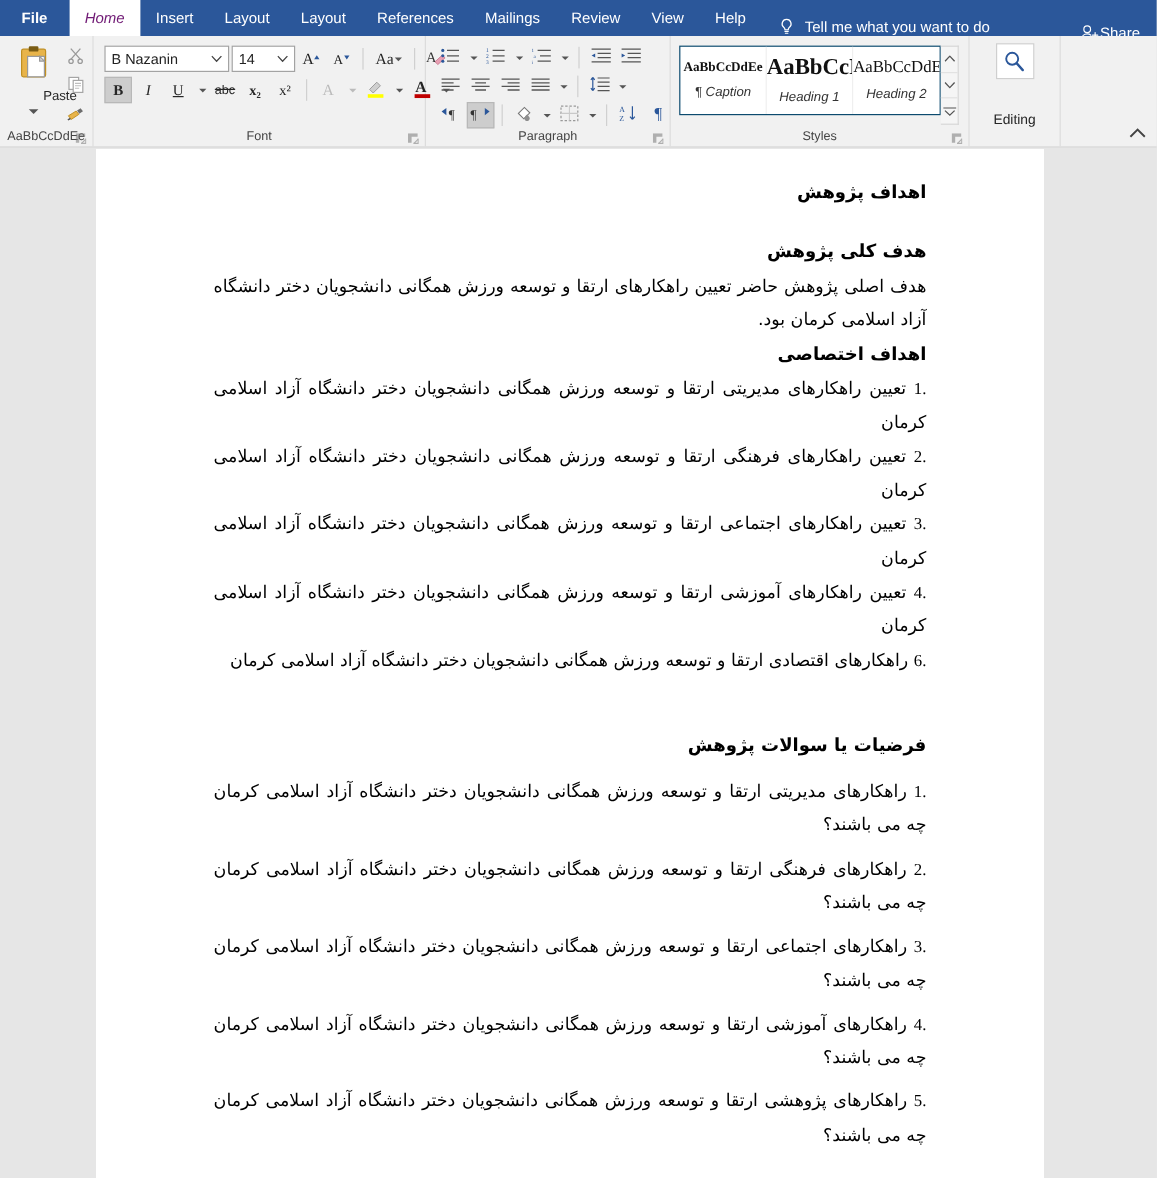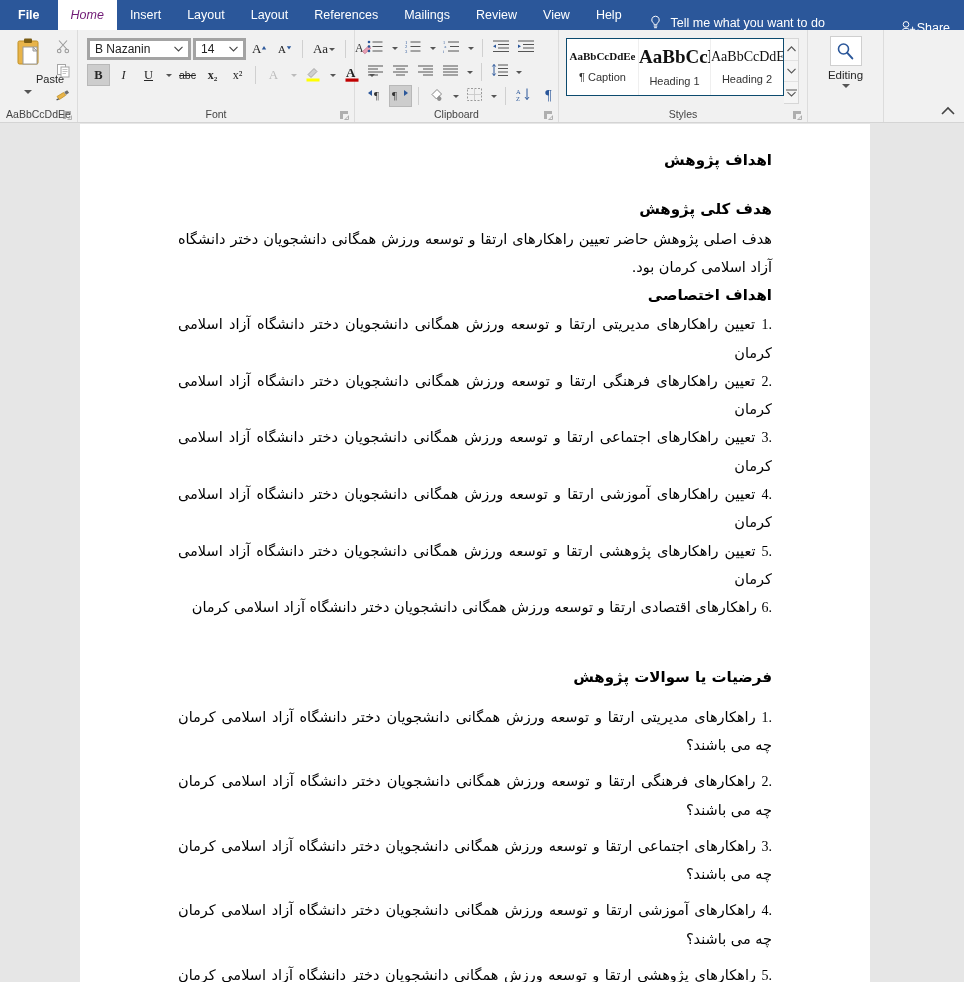--- a/index.html
+++ b/index.html
@@ -94,21 +94,21 @@
   .caret-dn { width:0;height:0;border-left:4px solid transparent;border-right:4px solid transparent;border-top:4px solid #555; margin-top:5px;}
   .mini-btns { display:flex; flex-direction: column; gap: 3px; padding-top: 3px; }
   .mini-btn { width: 22px; height: 21px; display:flex; align-items:center; justify-content:center; cursor: default;}
 
   
   .g-font { width: 277px; }
   .g-font .group-body { flex-direction: column; gap: 4px; padding-top: 5px; padding-left: 9px;}
   .row { display: flex; align-items: center; gap: 2px; }
   .combo {
     height: 22px;
-    border: 3px solid #a3a3a3;
+    border: 1px solid #a3a3a3;
     background: #fff;
     display: flex; align-items: center;
     font-size: 12px; color: #222;
     padding: 0 0 0 5px;
     cursor: default;
   }
   .combo .val { flex: 1; white-space: nowrap; overflow: hidden; }
   .combo .chev { width: 20px; display:flex; align-items:center; justify-content:center; }
   .fontname { width: 104px; }
   .fontsize { width: 53px; }
@@ -150,36 +150,36 @@
     color: #111;
     line-height: 1;
     white-space: nowrap;
     overflow: hidden;
     width: 100%;
     text-align: center;
   }
   .sp-caption { font-size: 11px; font-weight: bold; }
   .sp-h1 { font-size: 19px; font-weight: bold; }
   .sp-h2 { font-size: 14px; }
-  .style-name { font-size: 11px; color: #333; margin-top: 9px; white-space: nowrap;}
+  .style-name { font-size: 11px; color: #333; margin-top: 9px; white-space: nowrap; font-style: italic;}
   .style-scroll {
     width: 15px;
     display: flex; flex-direction: column;
     border: 1px solid #d6d6d6;
     border-left: none;
     background: #f5f5f5;
     height: 66px;
   }
   .ss-btn { flex:1; display:flex; align-items:center; justify-content:center; cursor: default; border-bottom: 1px solid #e2e2e2;}
   .ss-btn:last-child { border-bottom: none; }
 
   
   .g-editing { width: 76px; border-right: 1px solid #dcdcdc; }
   .g-editing .group-body { justify-content: center; padding-top: 3px; }
-  .editing-btn { display:flex; flex-direction: column; align-items:center; cursor: default; width: 60px;}
+  .editing-btn { display:flex; flex-direction: column; align-items:center; cursor: default; width: 60px; gap: 25px;}
   .edit-box { width: 32px; height: 30px; border: 1px solid #cfcfcf; background:#fff; display:flex; align-items:center; justify-content:center;}
   .edit-lbl { font-size: 11.5px; color: #262626; margin-top: 3px;}
   .collapse-ribbon {
     position: absolute; right: 8px; bottom: 4px;
     width: 16px; height: 14px; cursor: default;
   }
 
   
   .workspace {
     position: absolute;
@@ -589,21 +589,21 @@
                 <text x="1" y="13.5" font-size="6.5" font-family="Liberation Serif, serif" fill="#2b579a">Z</text>
                 <path d="M12 1.5v11M12 12.5l-2-2.4M12 12.5l2-2.4" stroke="#2b579a" stroke-width="1" fill="none"></path>
               </svg>
           </span>
         </div>
         <div class="tbtn">
           <span style="font-family:'Liberation Serif',serif;font-size:14px;color:#2b579a;">¶</span>
         </div>
       </div>
     </div>
-    <div class="group-label">Clipboard</div>
+    <div class="group-label">Paragraph</div>
     <span class="dlg">
       <svg viewBox="0 0 9 9">
           <path d="M0 0h8v3h-5v5H0z" fill="#7a7a7a"></path>
           <path d="M8.5 4.5v4h-4" fill="none" stroke="#7a7a7a" stroke-width="1"></path>
           <path d="M5 8.5l3.5-3.5" stroke="#7a7a7a" stroke-width="1"></path>
         </svg>
     </span>
   </div>
 
   <div class="group g-styles">
@@ -683,21 +683,20 @@
 
       <div class="h-sub">هدف کلی پژوهش</div>
       <p class="para">هدف اصلی پژوهش حاضر تعیین راهکارهای ارتقا و توسعه ورزش همگانی دانشجویان دختر دانشگاه آزاد اسلامی کرمان بود.</p>
 
       <div class="h-sub">اهداف اختصاصی</div>
       <ol class="olist">
         <li><span class="num">1.</span> <span>تعیین راهکارهای مدیریتی ارتقا و توسعه ورزش همگانی دانشجویان دختر دانشگاه آزاد اسلامی کرمان</span></li>
         <li><span class="num">2.</span> <span>تعیین راهکارهای فرهنگی ارتقا و توسعه ورزش همگانی دانشجویان دختر دانشگاه آزاد اسلامی کرمان</span></li>
         <li><span class="num">3.</span> <span>تعیین راهکارهای اجتماعی ارتقا و توسعه ورزش همگانی دانشجویان دختر دانشگاه آزاد اسلامی کرمان</span></li>
         <li><span class="num">4.</span> <span>تعیین راهکارهای آموزشی ارتقا و توسعه ورزش همگانی دانشجویان دختر دانشگاه آزاد اسلامی کرمان</span></li>
-        <li><span class="num">5.</span> <span>تعیین راهکارهای پژوهشی ارتقا و توسعه ورزش همگانی دانشجویان دختر دانشگاه آزاد اسلامی کرمان</span></li>
         <li><span class="num">6.</span> <span>راهکارهای اقتصادی ارتقا و توسعه ورزش همگانی دانشجویان دختر دانشگاه آزاد اسلامی کرمان</span></li>
       </ol>
 
       <div class="spacer-lg"></div>
 
       <div class="h-sub">فرضیات یا سوالات پژوهش</div>
       <div class="spacer-sm"></div>
       <ol class="olist">
         <li class="q-item"><span class="num">1.</span> <span>راهکارهای مدیریتی ارتقا و توسعه ورزش همگانی دانشجویان دختر دانشگاه آزاد اسلامی کرمان چه می باشند؟</span></li>
         <li class="q-item"><span class="num">2.</span> <span>راهکارهای فرهنگی ارتقا و توسعه ورزش همگانی دانشجویان دختر دانشگاه آزاد اسلامی کرمان چه می باشند؟</span></li>

